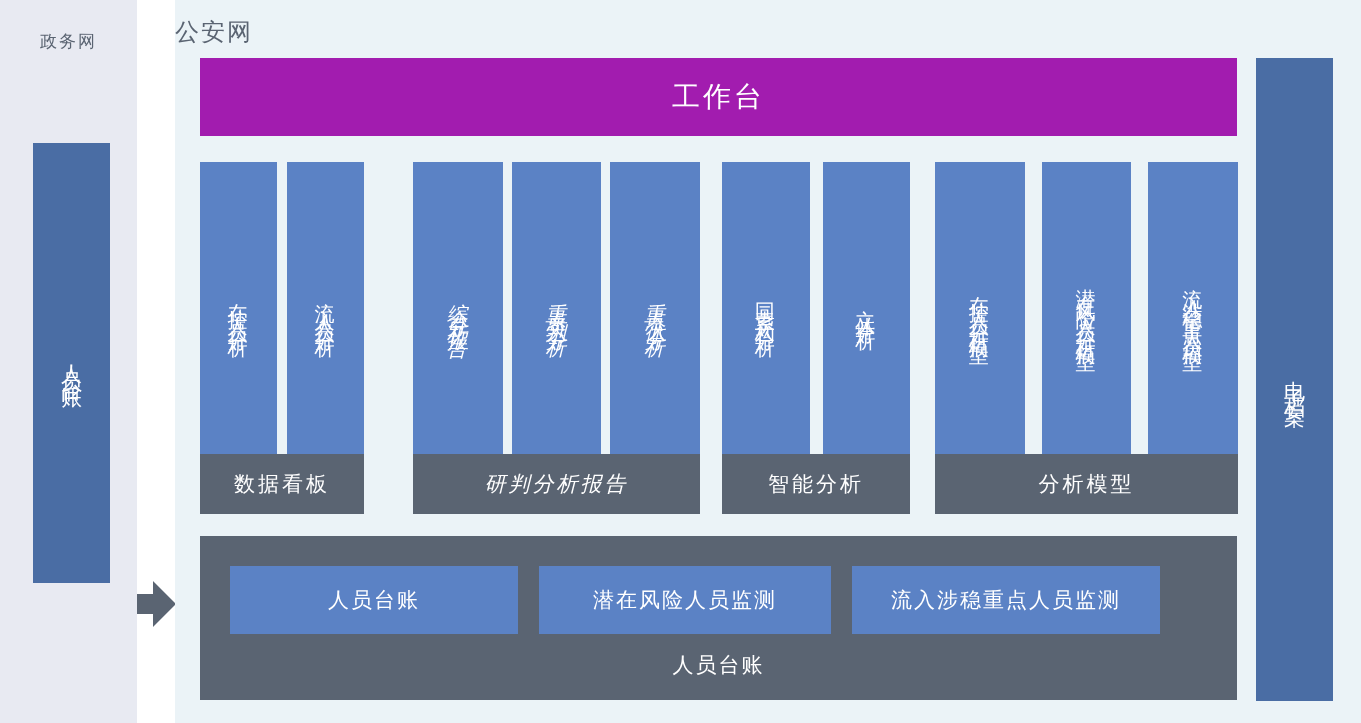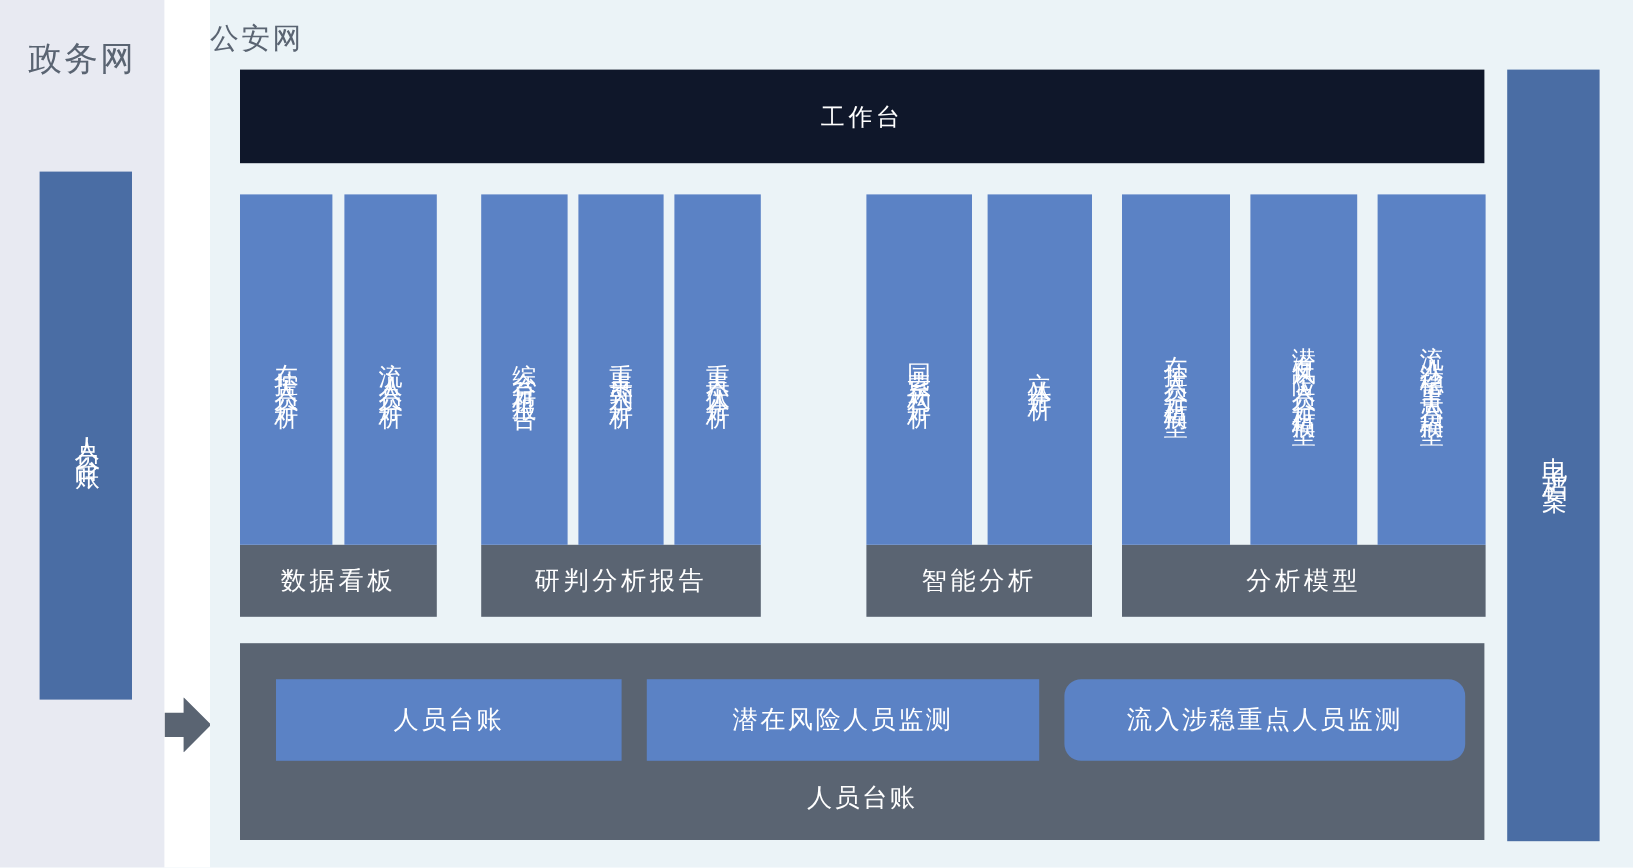--- a/index.html
+++ b/index.html
@@ -3,50 +3,50 @@
 <meta charset="utf-8">
 <style>
   * { margin:0; padding:0; box-sizing:border-box; }
   html,body { width:1361px; height:723px; }
   body {
     position:relative; overflow:hidden; background:#ffffff;
     font-family:"Liberation Sans", sans-serif;
   }
   
   .left-panel { position:absolute; left:0; top:0; width:137px; height:723px; background:#e8eaf2; }
-  .left-title { margin-top:30px; text-align:center; font-size:28px; color:#5a6472; letter-spacing:2px; }
+  .left-title { margin-top:30px; text-align:center; font-size:17px; color:#5a6472; letter-spacing:2px; }
   .side-bar { background:#4a6da4; display:flex; align-items:center; justify-content:center; }
   .left-bar { position:absolute; left:33px; top:143px; width:77px; height:440px; }
   .vtext { writing-mode:vertical-rl; text-orientation:upright; color:#ffffff; }
   .side-bar .vtext { font-size:21px; letter-spacing:8px; }
   
   .flow-arrow { position:absolute; left:137px; top:581px; width:39px; height:46px; background:#5a6472;
     clip-path:polygon(0 28%,41% 28%,41% 0,100% 50%,41% 100%,41% 72%,0 72%); }
   
   .main-panel { position:absolute; left:175px; top:0; width:1186px; height:723px; background:#ebf3f7; }
   .main-title { position:absolute; top:16px; left:0; width:100%; text-align:left; font-size:24px; color:#5a6472; letter-spacing:2px; }
-  .workbench { position:absolute; left:25px; top:58px; width:1037px; height:78px; background:#0f172a;
-    color:#fff; font-size:20px; letter-spacing:3px; display:flex; align-items:center; justify-content:center; }
+  .workbench { position:absolute; left:25px; top:58px; width:1037px; height:78px; background:#a21caf;
+    color:#fff; font-size:28px; letter-spacing:3px; display:flex; align-items:center; justify-content:center; }
   
   .group { position:absolute; top:162px; }
   .group .bars { display:flex; height:292px; }
   .vbar { flex:1; background:#5b82c5; display:flex; align-items:center; justify-content:center; }
   .vbar .vtext { font-size:20px; letter-spacing:7px; }
   .glabel { height:60px; background:#5a6472; color:#fff; font-size:21px; letter-spacing:3px;
     display:flex; align-items:center; justify-content:center; }
   .g1 { left:25px;  width:164px;border-radius:28px; } .g1 .bars { gap:10px; }
-  .g2 { left:226px; width:233px; } .g2 .bars { gap:9px; }
+  .g2 { left:238px; width:287px;font-style:italic; } .g2 .bars { gap:9px; }
   .g3 { left:547px; width:188px; } .g3 .bars { gap:13px; }
   .g4 { left:760px; width:303px; } .g4 .bars { gap:17px; }
   
   .bottom-box { position:absolute; left:25px; top:536px; width:1037px; height:164px; background:#5a6472; }
   .bb-buttons { display:flex; gap:21px; padding:30px 0 0 30px; }
   .bb-btn { height:68px; background:#5b82c5; color:#fff; font-size:21px; letter-spacing:2px;
     display:flex; align-items:center; justify-content:center; }
-  .bb-btn.b1 { width:288px; } .bb-btn.b2 { width:327px;font-family:Liberation Mono, monospace; } .bb-btn.b3 { width:334px;border-radius:14px; }
+  .bb-btn.b1 { width:288px; } .bb-btn.b2 { width:292px;font-family:Liberation Mono, monospace; } .bb-btn.b3 { width:308px; }
   .bb-label { margin-top:17px; text-align:center; color:#fff; font-size:21px; letter-spacing:2px; }
   
   .right-bar { position:absolute; left:1081px; top:58px; width:77px; height:643px; }
 </style>
 </head>
 <body>
 
 <div class="left-panel">
   <div class="left-title">政务网</div>
   <div class="side-bar left-bar">

